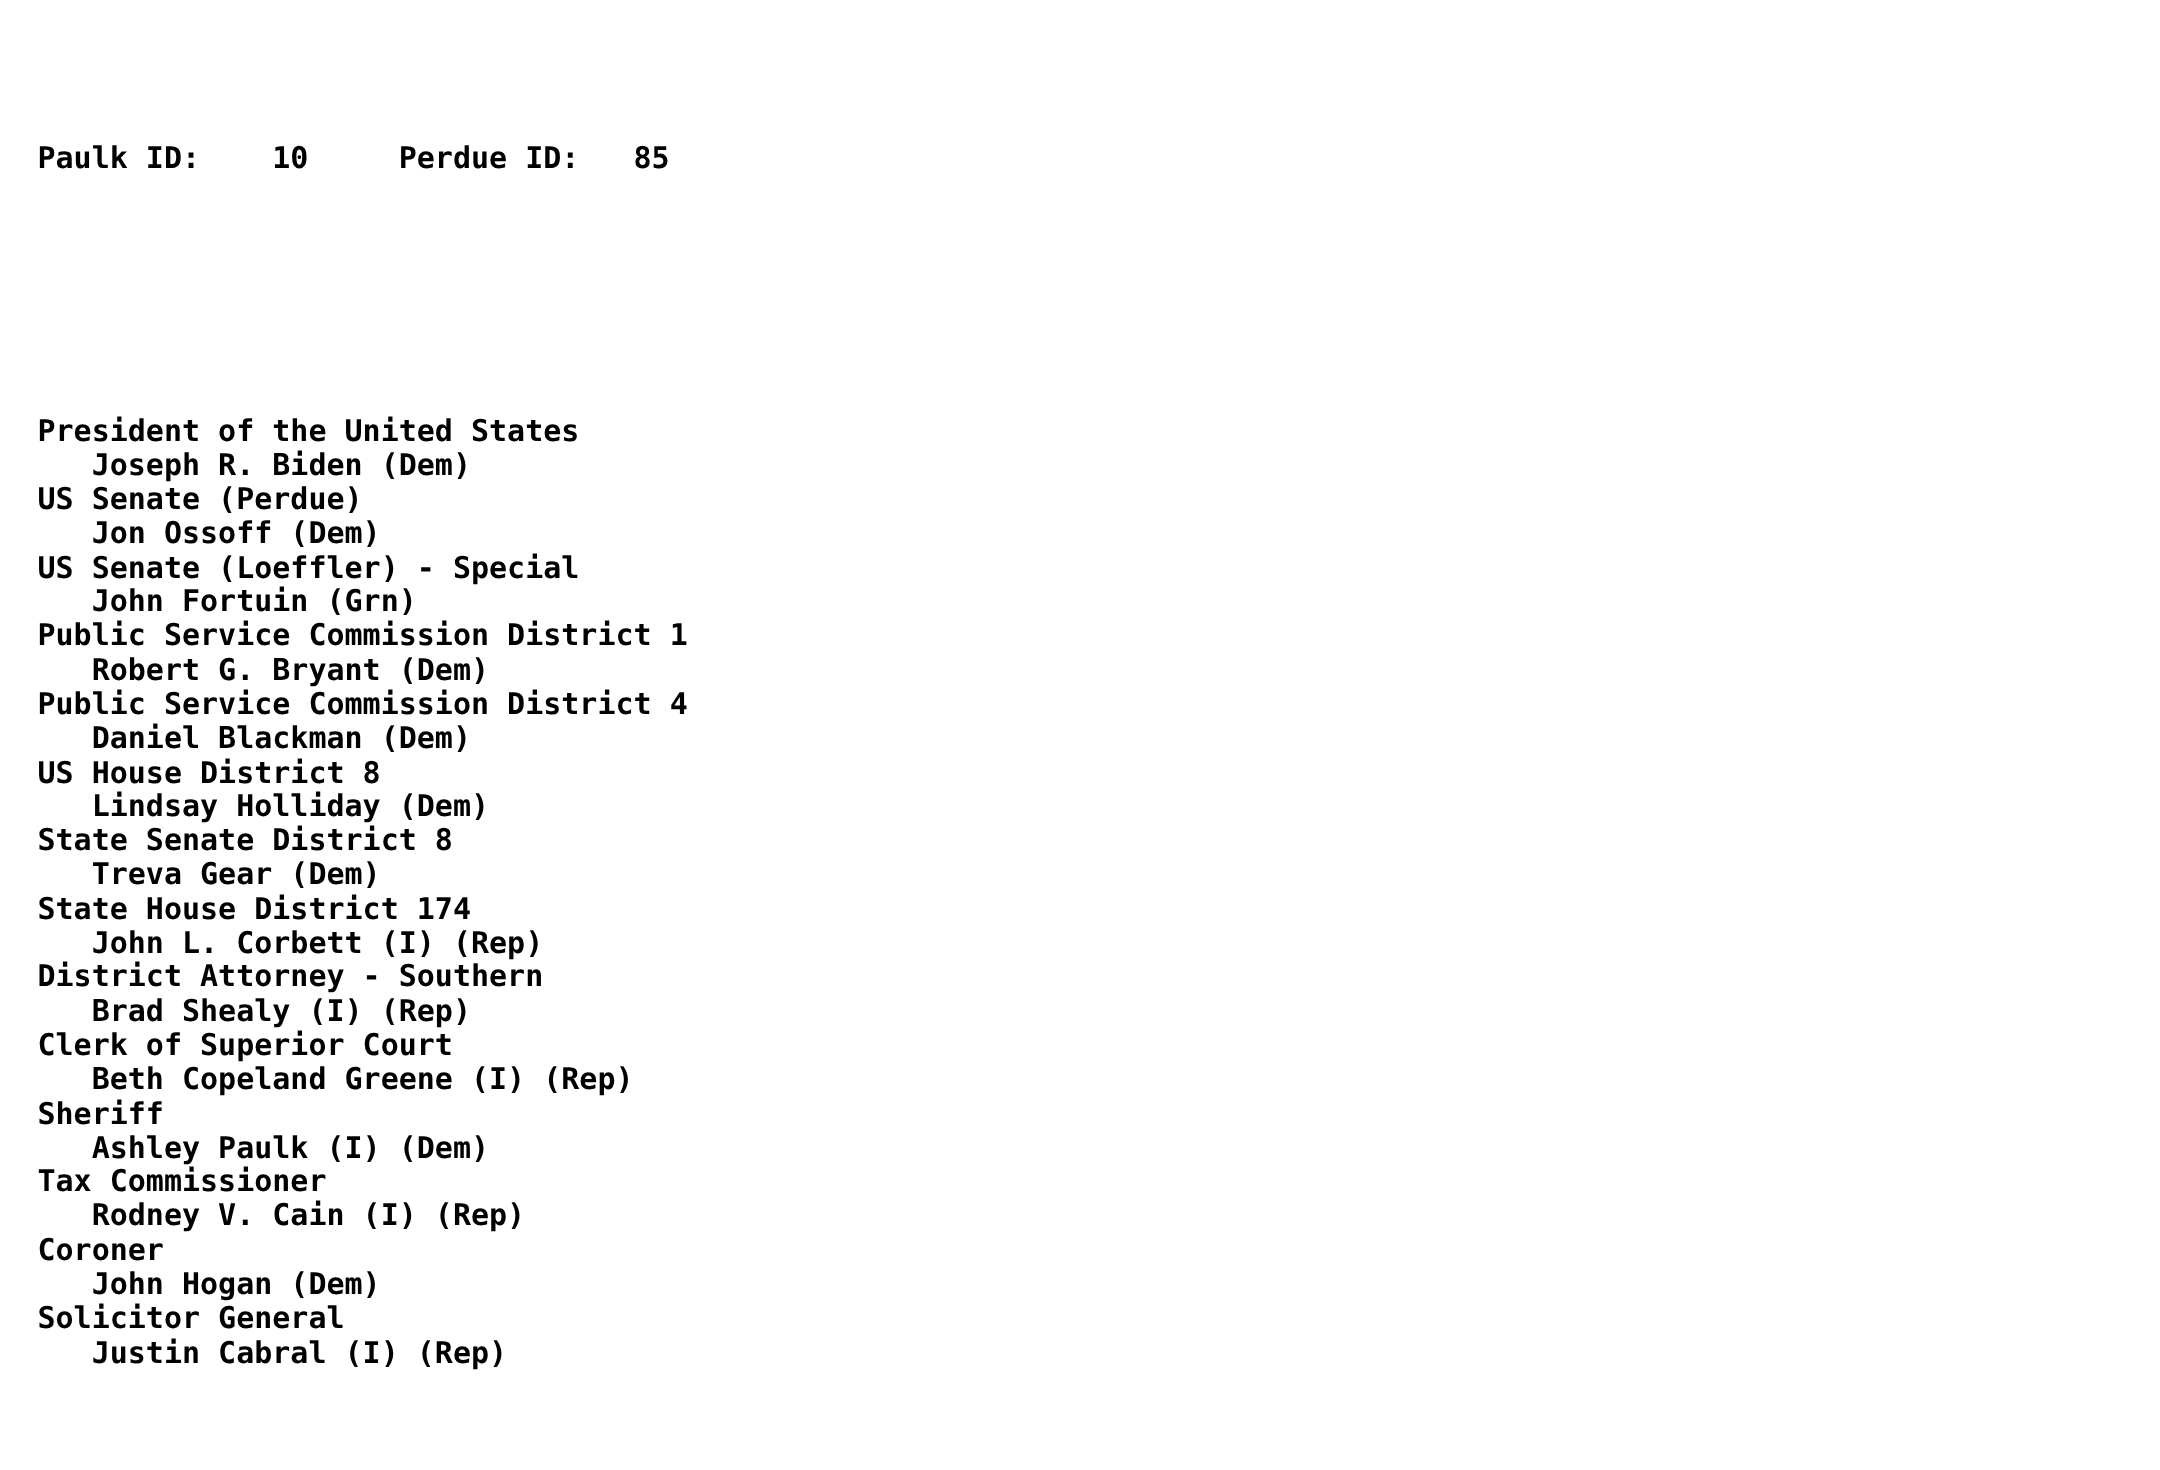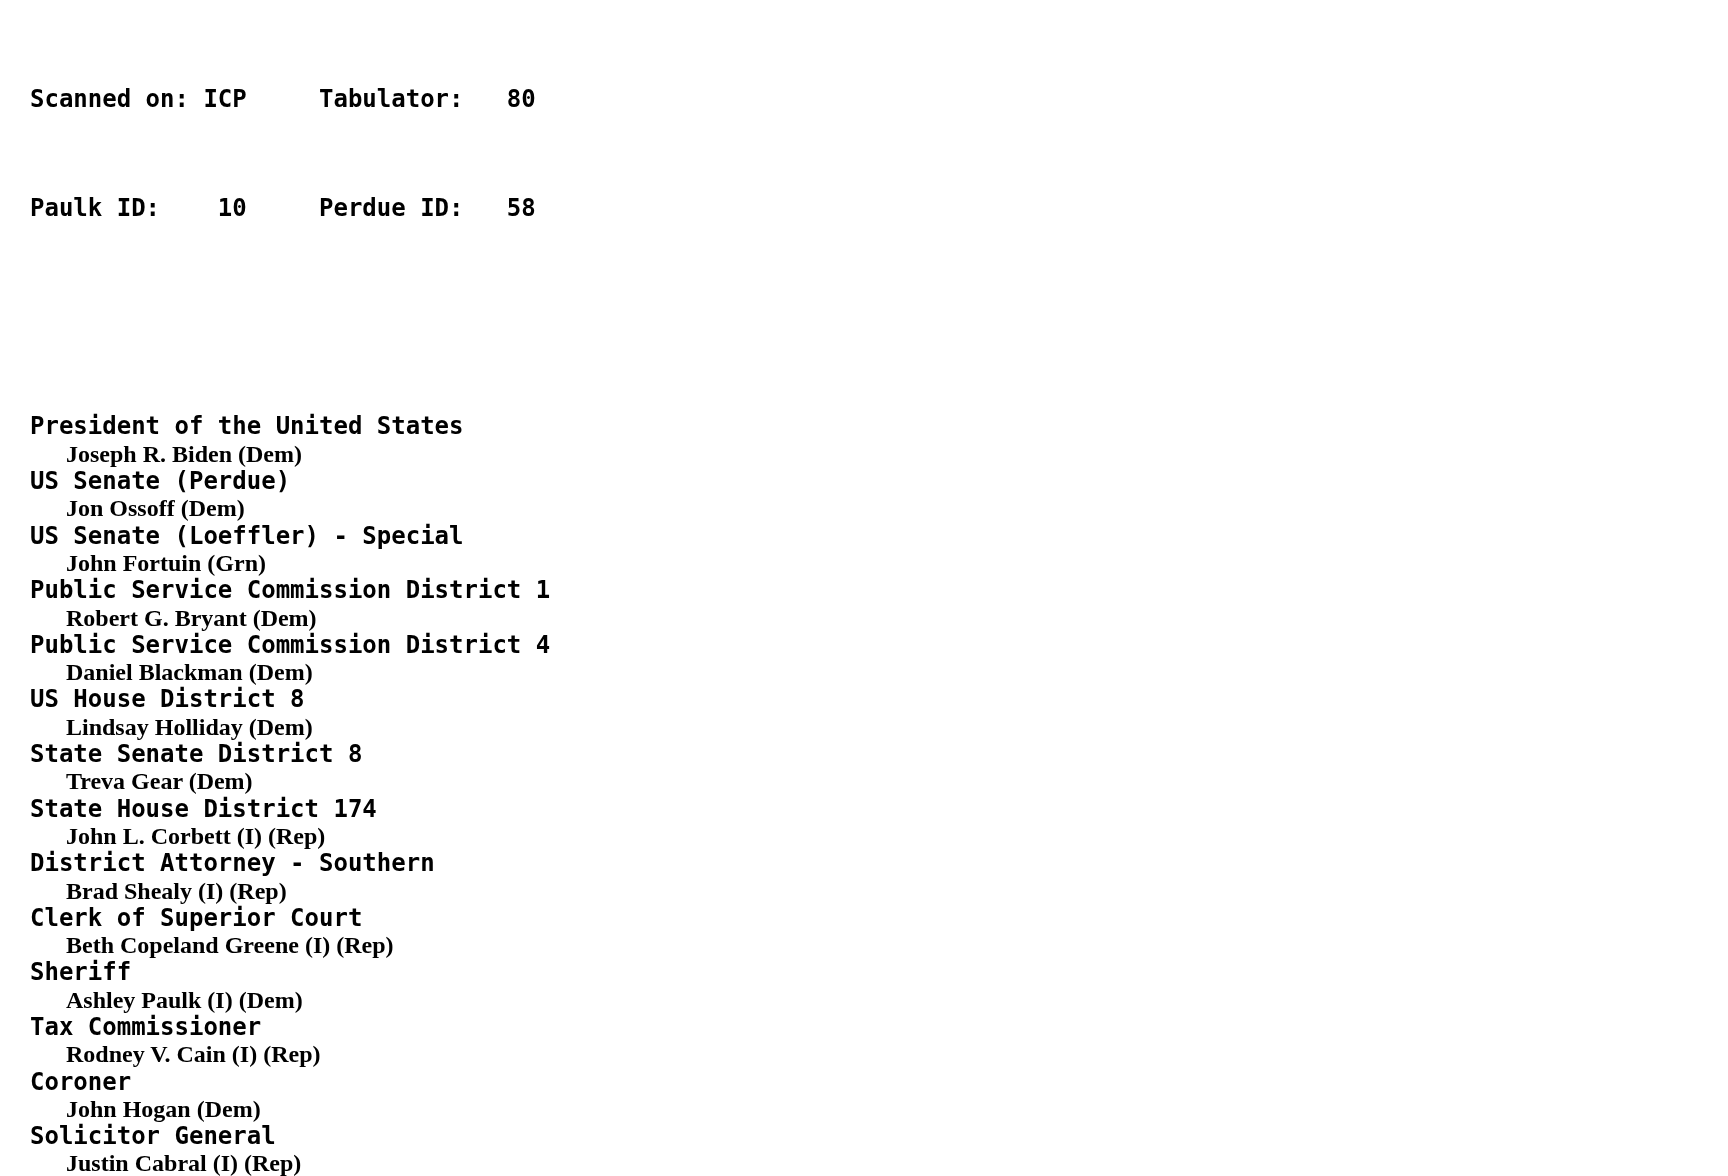--- a/index.html
+++ b/index.html
@@ -28,42 +28,36 @@
   .row {
     position: relative;
     height: 27.3px;
   }
   .col {
     position: absolute;
     top: 0;
     white-space: pre;
   }
   .c0  { left: 0; }
-  .c3  { left: 3ch; font-family: Liberation Serif, serif; }
+  .c3  { left: 3ch; }
   .c12 { left: 12ch; }
   .c13 { left: 13ch; text-align: right; }
   .c20 { left: 20ch; }
   .c33 { left: 33ch; }
 </style>
 </head>
 <body>
 
 <div id="printout">
 
-  <div class="row">
-    <span class="col c0">Scanned on:</span>
-    <span class="col c12">ICP</span>
-    <span class="col c20">Tabulator:</span>
-    <span class="col c33">80</span>
-  </div>
 
   <div class="row">
     <span class="col c0">Paulk ID:</span>
     <span class="col c13">10</span>
     <span class="col c20">Perdue ID:</span>
-    <span class="col c33">58</span>
+    <span class="col c33">85</span>
   </div>
 
   <div class="row"></div>
 
   <div id="contest-list"><div class="row"><span class="col c0">President of the United States</span></div><div class="row"><span class="col c3">Joseph R. Biden (Dem)</span></div><div class="row"><span class="col c0">US Senate (Perdue)</span></div><div class="row"><span class="col c3">Jon Ossoff (Dem)</span></div><div class="row"><span class="col c0">US Senate (Loeffler) - Special</span></div><div class="row"><span class="col c3">John Fortuin (Grn)</span></div><div class="row"><span class="col c0">Public Service Commission District 1</span></div><div class="row"><span class="col c3">Robert G. Bryant (Dem)</span></div><div class="row"><span class="col c0">Public Service Commission District 4</span></div><div class="row"><span class="col c3">Daniel Blackman (Dem)</span></div><div class="row"><span class="col c0">US House District 8</span></div><div class="row"><span class="col c3">Lindsay Holliday (Dem)</span></div><div class="row"><span class="col c0">State Senate District 8</span></div><div class="row"><span class="col c3">Treva Gear (Dem)</span></div><div class="row"><span class="col c0">State House District 174</span></div><div class="row"><span class="col c3">John L. Corbett (I) (Rep)</span></div><div class="row"><span class="col c0">District Attorney - Southern</span></div><div class="row"><span class="col c3">Brad Shealy (I) (Rep)</span></div><div class="row"><span class="col c0">Clerk of Superior Court</span></div><div class="row"><span class="col c3">Beth Copeland Greene (I) (Rep)</span></div><div class="row"><span class="col c0">Sheriff</span></div><div class="row"><span class="col c3">Ashley Paulk (I) (Dem)</span></div><div class="row"><span class="col c0">Tax Commissioner</span></div><div class="row"><span class="col c3">Rodney V. Cain (I) (Rep)</span></div><div class="row"><span class="col c0">Coroner</span></div><div class="row"><span class="col c3">John Hogan (Dem)</span></div><div class="row"><span class="col c0">Solicitor General</span></div><div class="row"><span class="col c3">Justin Cabral (I) (Rep)</span></div></div>
 
 </div>
 
 </body></html>

